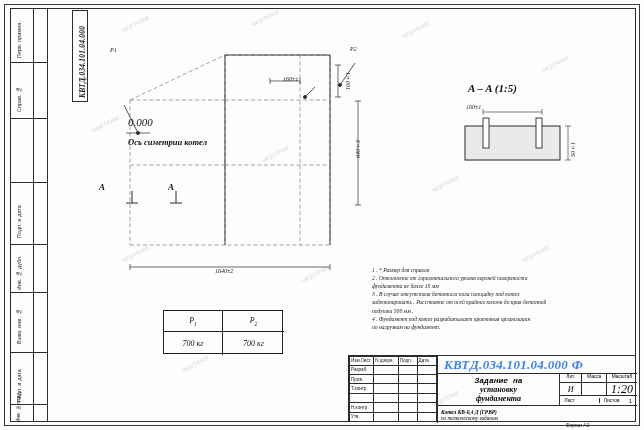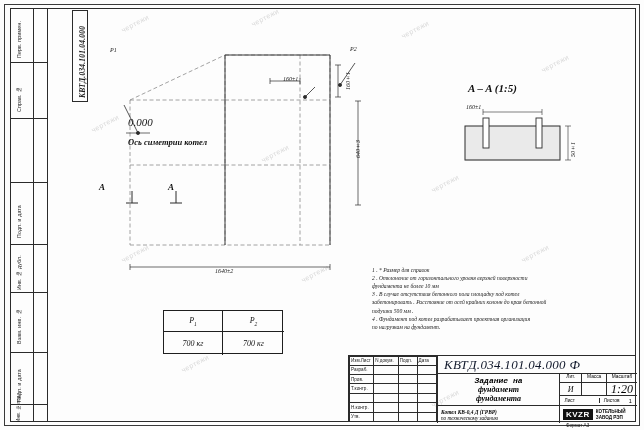--- a/index.html
+++ b/index.html
@@ -7,21 +7,21 @@
   #sheet{position:relative;width:644px;height:430px;background:#fdfdfd;}
   .abs{position:absolute;}
   .frame-outer{left:4px;top:4px;width:636px;height:422px;border:1px solid #3a3a3a;box-sizing:border-box;}
   .frame-inner{left:10px;top:8px;width:626px;height:414px;border:1.4px solid #2b2b2b;box-sizing:border-box;}
   .col-strip{left:10px;top:8px;width:24px;height:414px;border-right:1.2px solid #2b2b2b;box-sizing:border-box;}
   .col-strip2{left:34px;top:8px;width:14px;height:414px;border-right:1.2px solid #2b2b2b;box-sizing:border-box;}
   .hline{background:#2b2b2b;height:1px;}
   .vtext{writing-mode:vertical-rl;transform:rotate(180deg);font-size:5.2px;color:#1d1d1d;white-space:nowrap;letter-spacing:.2px;}
   .stamp-title{font-family:"Liberation Serif",serif;font-style:italic;}
   .tiny{font-size:5px;color:#1d1d1d;}
-  .dwg-num{font-family:"Liberation Serif",serif;font-weight:normal;font-style:italic;font-size:13px;color:#0f172a;letter-spacing:.3px;}
+  .dwg-num{font-family:"Liberation Serif",serif;font-weight:bold;font-style:italic;font-size:13px;color:#3b82f6;letter-spacing:.3px;}
   .note{font-family:"Liberation Serif",serif;font-style:italic;font-size:5.6px;color:#1a1a1a;line-height:1.45;}
   .dim{font-family:"Liberation Serif",serif;font-style:italic;font-size:6px;color:#1a1a1a;}
   .lbl-it{font-family:"Liberation Serif",serif;font-style:italic;color:#111;}
   .wm{position:absolute;font-size:7px;color:#d9d9d9;transform:rotate(-28deg);white-space:nowrap;letter-spacing:.5px;user-select:none;}
   table.stamp{border-collapse:collapse;}
   table.stamp td{border:1px solid #2b2b2b;font-size:4.6px;color:#1a1a1a;padding:0 1px;font-family:"Liberation Sans",sans-serif;}
   .pbox{border:1.2px solid #1f1f1f;box-sizing:border-box;}
   .pbox div{font-family:"Liberation Serif",serif;font-style:italic;font-size:8px;color:#111;}
   svg{display:block;}
 </style>
@@ -247,21 +247,21 @@
         <td style="height:8.4px">Утв.</td>
             <td></td>
             <td></td>
             <td></td>
       </tr>
     </tbody>
       </table>
 
     <div style="position:absolute;left:88px;top:18px;width:122px;height:32px;border-left:1.2px solid #2b2b2b;border-bottom:1.2px solid #2b2b2b;box-sizing:border-box;display:flex;flex-direction:column;align-items:center;justify-content:center;">
       <div class="stamp-title" style="font-size:8px;font-weight:bold;font-family:Liberation Mono, monospace;">Задание на</div>
-      <div class="stamp-title" style="font-size:8px;font-weight:bold;">фундамент</div>
+      <div class="stamp-title" style="font-size:8px;font-weight:bold;">установку</div>
       <div class="stamp-title" style="font-size:8px;font-weight:bold;">фундамента</div>
     </div>
 
     <div style="position:absolute;left:210px;top:18px;width:78px;height:9px;border-left:1.2px solid #2b2b2b;border-bottom:1px solid #2b2b2b;box-sizing:border-box;display:flex;">
       <div style="flex:1;border-right:1px solid #2b2b2b;font-size:4.8px;text-align:center;">Лит.</div>
       <div style="flex:1.1;border-right:1px solid #2b2b2b;font-size:4.8px;text-align:center;">Масса</div>
       <div style="flex:1.4;font-size:4.8px;text-align:center;">Масштаб</div>
     </div>
     <div style="position:absolute;left:210px;top:27px;width:78px;height:13px;border-left:1.2px solid #2b2b2b;border-bottom:1px solid #2b2b2b;box-sizing:border-box;display:flex;">
       <div style="flex:1;border-right:1px solid #2b2b2b;display:flex;align-items:center;justify-content:center;font-family:'Liberation Serif',serif;font-style:italic;font-size:8px;">И</div>
@@ -273,24 +273,17 @@
       <div style="flex:1;text-align:center;font-size:5px;"></div>
       <div style="flex:1.2;text-align:center;font-size:4.8px;border-left:1px solid #2b2b2b;">Листов</div>
       <div style="flex:0.7;text-align:center;font-size:5.5px;">1</div>
     </div>
 
     <div style="position:absolute;left:88px;top:50px;width:122px;height:17px;border-left:1.2px solid #2b2b2b;box-sizing:border-box;display:flex;flex-direction:column;justify-content:center;padding-left:3px;">
       <div class="stamp-title" style="font-size:5.4px;font-weight:bold;">Котел  КВ-0,4  Д (ГРВР)</div>
       <div class="stamp-title" style="font-size:5.2px;">по техническому заданию</div>
     </div>
 
-    <div style="position:absolute;left:210px;top:50px;width:78px;height:17px;border-left:1.2px solid #2b2b2b;box-sizing:border-box;display:flex;align-items:center;padding-left:3px;gap:3px;">
-      <div style="background:#111;color:#fff;font-weight:bold;font-size:8px;padding:1px 3px;letter-spacing:.5px;">KVZR</div>
-      <div style="line-height:1.15;">
-        <div style="font-size:4.6px;font-weight:bold;">КОТЕЛЬНЫЙ</div>
-        <div style="font-size:4.6px;font-weight:bold;">ЗАВОД РЭП</div>
-      </div>
-    </div>
   </div>
 
   <div class="abs tiny" style="left:566px;top:423px;font-size:4.6px;">Формат A3</div>
 
 </div>
 
 </body></html>

